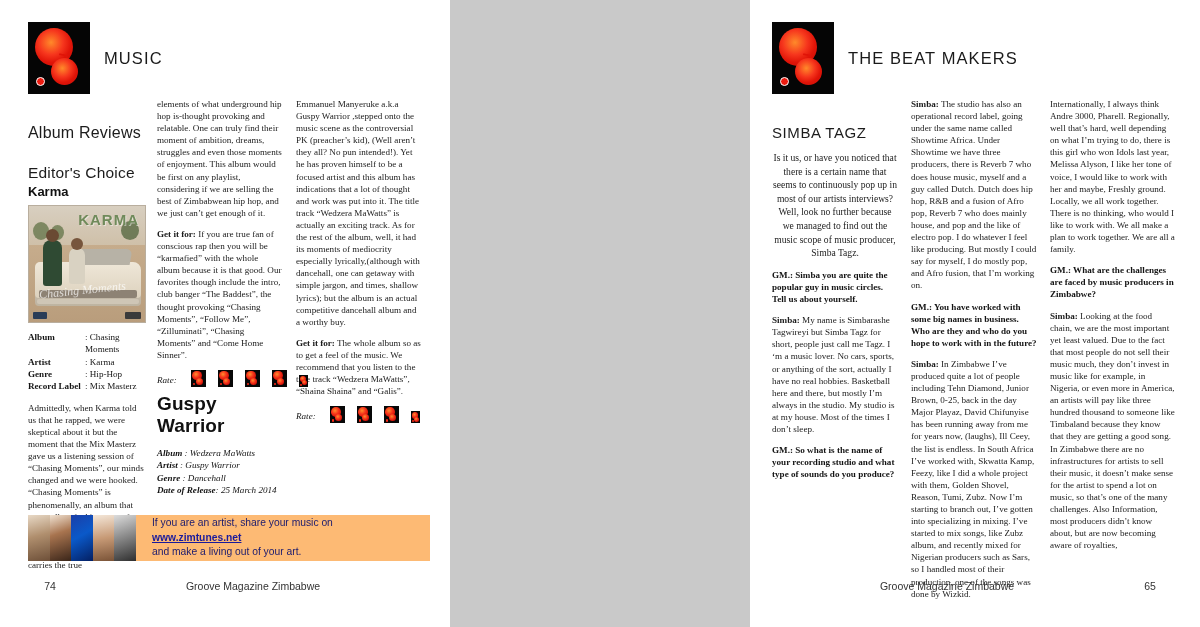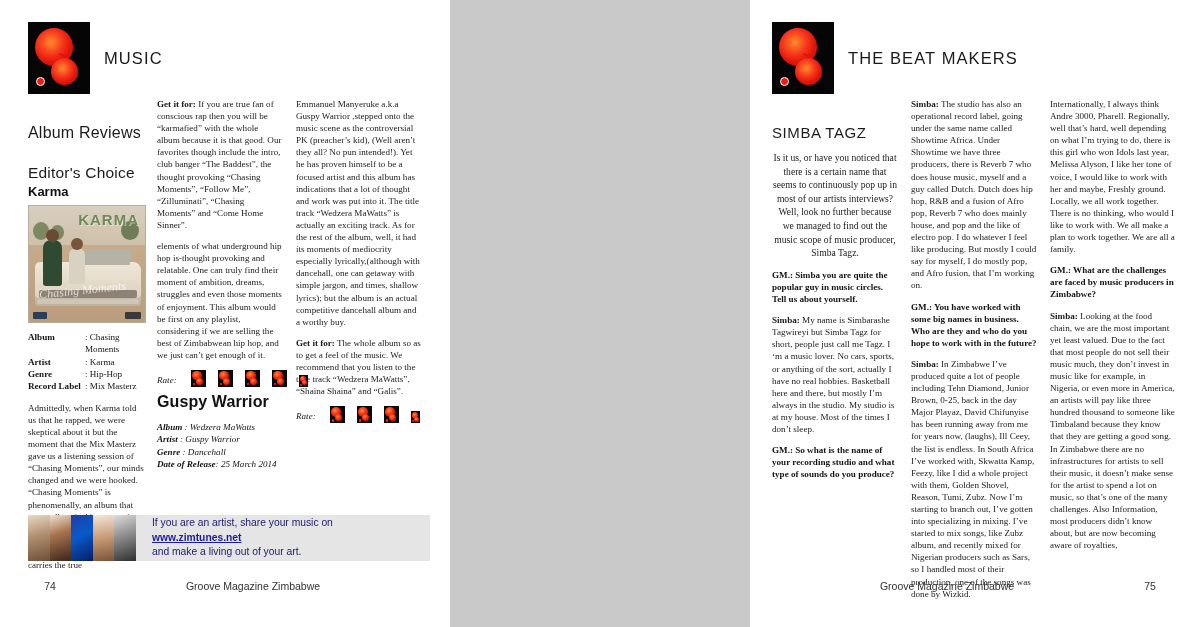--- a/index.html
+++ b/index.html
@@ -50,21 +50,21 @@
     font-size:16px;color:#1c1c1c;margin:26px 0 0 0;font-weight:400;letter-spacing:.2px;
   }
   .editors-choice{
     font-size:15.5px;color:#1c1c1c;margin:22px 0 2px 0;font-weight:400;letter-spacing:.2px;
   }
   .artist-name-sans{
     font-size:13px;color:#111;font-weight:bold;margin:0 0 6px 0;
     font-family:"Liberation Sans",sans-serif;
   }
   .subhead-sans{
-    font-size:16px;color:#111;font-weight:bold;margin:4px 0 10px 0;letter-spacing:.1px;
+    font-size:19px;color:#111;font-weight:bold;margin:4px 0 10px 0;letter-spacing:.1px;
   }
   .interview-name{
     font-size:15px;color:#1c1c1c;margin:26px 0 10px 0;font-weight:400;letter-spacing:.6px;
   }
 
   
   .cols{display:flex;gap:13px;margin-top:4px;}
   .col{width:126px;}
   .col-l1{width:116px;}
   .col-r{width:126px;}
@@ -137,21 +137,21 @@
     background:radial-gradient(circle at 40% 36%, #ff8d2e 0%, #f5331a 40%, #d20f07 75%);}
   .ricon .rd{position:absolute;left:2px;bottom:1.5px;width:2.5px;height:2.5px;border-radius:50%;background:#ff2a16;}
   .ricon.half{width:9px;height:12px;align-self:flex-end;}
   .ricon.half .rb{left:1px;top:1px;width:6.5px;height:6.5px;}
   .ricon.half .rs{left:3px;top:5.5px;width:5px;height:5px;}
   .ricon.half .rd{left:1.2px;bottom:1px;width:2px;height:2px;}
 
   
   .promo{
     position:absolute;left:28px;right:20px;bottom:66px;height:46px;
-    background:#e5e5e5;display:flex;align-items:center;overflow:hidden;
+    background:#fdba74;display:flex;align-items:center;overflow:hidden;
   }
   .collage{width:108px;height:46px;display:flex;flex:0 0 auto;}
   .collage i{display:block;height:46px;flex:1;}
   .c1{background:linear-gradient(165deg,#e8d9c6 0%,#b08f6e 45%,#6d4f38 100%);}
   .c2{background:linear-gradient(160deg,#f0e2d2 0%,#a8744f 40%,#3a2519 100%);}
   .c3{background:linear-gradient(150deg,#1b3fa8 0%,#0a59c9 45%,#041f62 100%);}
   .c4{background:linear-gradient(170deg,#f4e7d9 0%,#c79a76 50%,#7a5337 100%);}
   .c5{background:linear-gradient(160deg,#dcdcdc 0%,#8d8d8d 45%,#2e2e2e 100%);}
   .promo-text{
     flex:1;padding:0 10px 0 16px;
@@ -232,24 +232,24 @@
           <div class="row">
               <span class="k">Record Label</span>
               <span class="v">: Mix Masterz</span>
             </div>
         </div>
 
         <p class="body">Admittedly, when Karma told us that he rapped, we were skeptical about it but the moment that the Mix Masterz gave us a listening session of “Chasing Moments”, our minds changed and we were hooked. “Chasing Moments” is phenomenally, an album that was well crafted in terms of lyrics and sound. Karma is a young man whose depth is beyond his years and the album carries the true</p>
       </div>
 
       <div class="col">
+        <p class="body">elements of what underground hip hop is-thought provoking and relatable. One can truly find their moment of ambition, dreams, struggles and even those moments of enjoyment. This album would be first on any playlist, considering if we are selling the best of Zimbabwean hip hop, and we just can’t get enough of  it.</p>
         <p class="body">
           <span class="lead-in">Get it for:</span><span> If you are true fan of conscious rap then you will be “karmafied” with the whole album because it is that good. Our favorites though include the intro,  club banger “The Baddest”,  the thought provoking “Chasing Moments”, “Follow Me”, “Zilluminati”, “Chasing Moments” and “Come Home Sinner”.</span>
         </p>
-        <p class="body">elements of what underground hip hop is-thought provoking and relatable. One can truly find their moment of ambition, dreams, struggles and even those moments of enjoyment. This album would be first on any playlist, considering if we are selling the best of Zimbabwean hip hop, and we just can’t get enough of  it.</p>
 
         <div class="rate-line">
           <span class="rate-label">Rate:</span>
           <span class="ricon">
               <i class="rb"></i>
               <i class="rs"></i>
               <i class="rd"></i>
             </span>
           <span class="ricon">
               <i class="rb"></i>
@@ -372,17 +372,17 @@
         <p class="body">Internationally, I always think Andre 3000, Pharell. Regionally, well that’s hard, well depending on what I’m trying to do, there is this girl who won Idols last year, Melissa Alyson, I like her tone of voice, I would like to work with her and maybe,  Freshly ground. Locally, we all work together. There is no thinking, who would I like to work with. We all make a plan to work together. We are all a family.</p>
         <p class="q">GM.: What are the challenges are faced by music producers in Zimbabwe?</p>
         <p class="body">
           <span class="lead-in">Simba:</span><span> Looking at the food chain, we are the most important yet least valued. Due to the fact that most people do not sell their music much, they don’t invest in music like for example, in Nigeria, or even more in America, an artists will pay like three hundred thousand to someone like Timbaland because they know that they are getting a good song. In Zimbabwe there are no infrastructures for artists to sell their music, it doesn’t make sense for the artist to spend a lot on music, so that’s one of the many challenges. Also Information, most producers didn’t know about, but are now becoming aware of royalties,</span>
         </p>
       </div>
     </div>
 
     <div class="footer footer-right">
       <div class="fname">Groove Magazine Zimbabwe</div>
-      <div class="pgnum">75</div>
+      <div class="pgnum">65</div>
     </div>
   </div>
 
 </div>
 
 </body></html>

